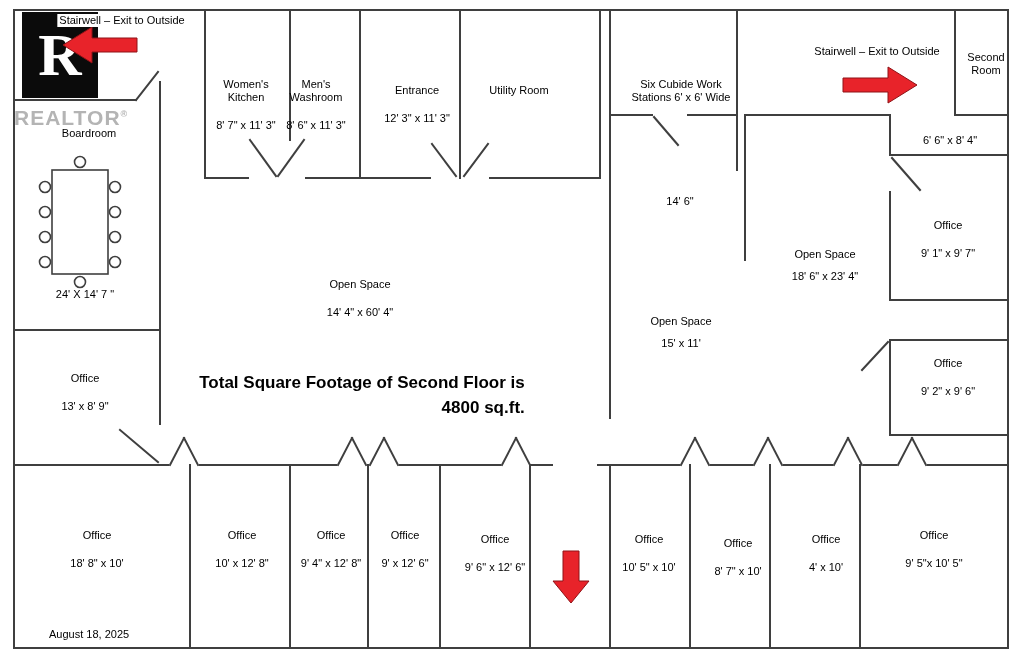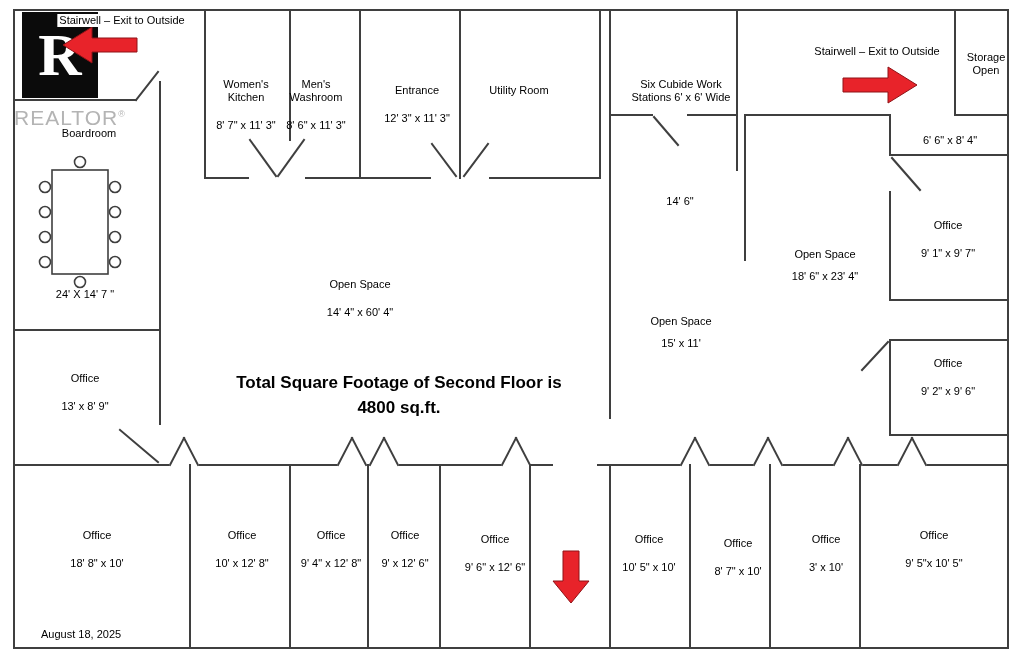--- a/index.html
+++ b/index.html
@@ -10,37 +10,36 @@
   svg.plan { position:absolute; left:0; top:0; z-index:2; }
   .lbl {
     position:absolute; transform:translateX(-50%); text-align:center;
     font-size:11px; color:#000; line-height:1.2; z-index:3;
   }
   .lbl .dm { margin-top:15px; }
   .lbl.tight .dm { margin-top:9px; }
   .nowrap { white-space:nowrap; }
   .whitebg { background:#fff; padding:0 2px; }
   .title {
-    position:absolute; transform:translateX(-50%); text-align:center;
+    position:absolute; transform:translateX(-50%); text-align:right;
     font-size:17px; font-weight:bold; color:#000; line-height:1.45; z-index:3;
     white-space:nowrap;
-    margin-left:37px;
   }
   .date { position:absolute; font-size:11px; color:#000; z-index:3; }
   .logo { position:absolute; left:22px; top:12px; z-index:1; }
   .logo-sq {
     width:76px; height:86px; background:#0b0b0b;
     display:flex; align-items:center; justify-content:center;
   }
   .logo-r {
     color:#fff; font-family:"Liberation Serif", serif;
     font-size:60px; font-weight:bold; line-height:1;
   }
   .logo-text {
-    position:absolute; left:-8px; top:94px; font-size:21px; font-weight:normal;
+    position:absolute; left:-8px; top:94px; font-size:21px; font-weight:bold;
     color:#b4b4b4; letter-spacing:1px; white-space:nowrap;
     font-family:"Liberation Sans", sans-serif;
   }
   .logo-text sup { font-size:9px; vertical-align:super; }
 </style>
 </head>
 <body>
 
 <div class="stage">
 
@@ -195,21 +194,21 @@
 
   <div class="lbl" style="left:681px;top:78px;width:112px">
     <div class="nm">Six Cubide Work Stations 6' x 6' Wide</div>
   </div>
 
   <div class="lbl nowrap" style="left:877px;top:45px">
     <div class="nm">Stairwell – Exit to Outside</div>
   </div>
 
   <div class="lbl" style="left:986px;top:51px;width:48px">
-    <div class="nm">Storage Open</div>
+    <div class="nm">Second Room</div>
   </div>
   <div class="lbl nowrap" style="left:950px;top:134px">
     <div class="nm">6' 6" x 8' 4"</div>
   </div>
 
   <div class="lbl nowrap" style="left:680px;top:195px">
     <div class="nm">14' 6"</div>
   </div>
 
   <div class="lbl tight" style="left:825px;top:248px">
@@ -267,22 +266,22 @@
   <div class="lbl" style="left:649px;top:533px">
     <div class="nm">Office</div>
     <div class="dm nowrap">10' 5" x 10'</div>
   </div>
   <div class="lbl" style="left:738px;top:537px">
     <div class="nm">Office</div>
     <div class="dm nowrap">8' 7" x 10'</div>
   </div>
   <div class="lbl" style="left:826px;top:533px">
     <div class="nm">Office</div>
-    <div class="dm nowrap">3' x 10'</div>
+    <div class="dm nowrap">4' x 10'</div>
   </div>
   <div class="lbl" style="left:934px;top:529px">
     <div class="nm">Office</div>
     <div class="dm nowrap">9' 5"x 10' 5"</div>
   </div>
 
-  <div class="date" style="left:41px;top:628px">August 18, 2025</div>
+  <div class="date" style="left:49px;top:628px">August 18, 2025</div>
 
 </div>
 
 </body></html>

